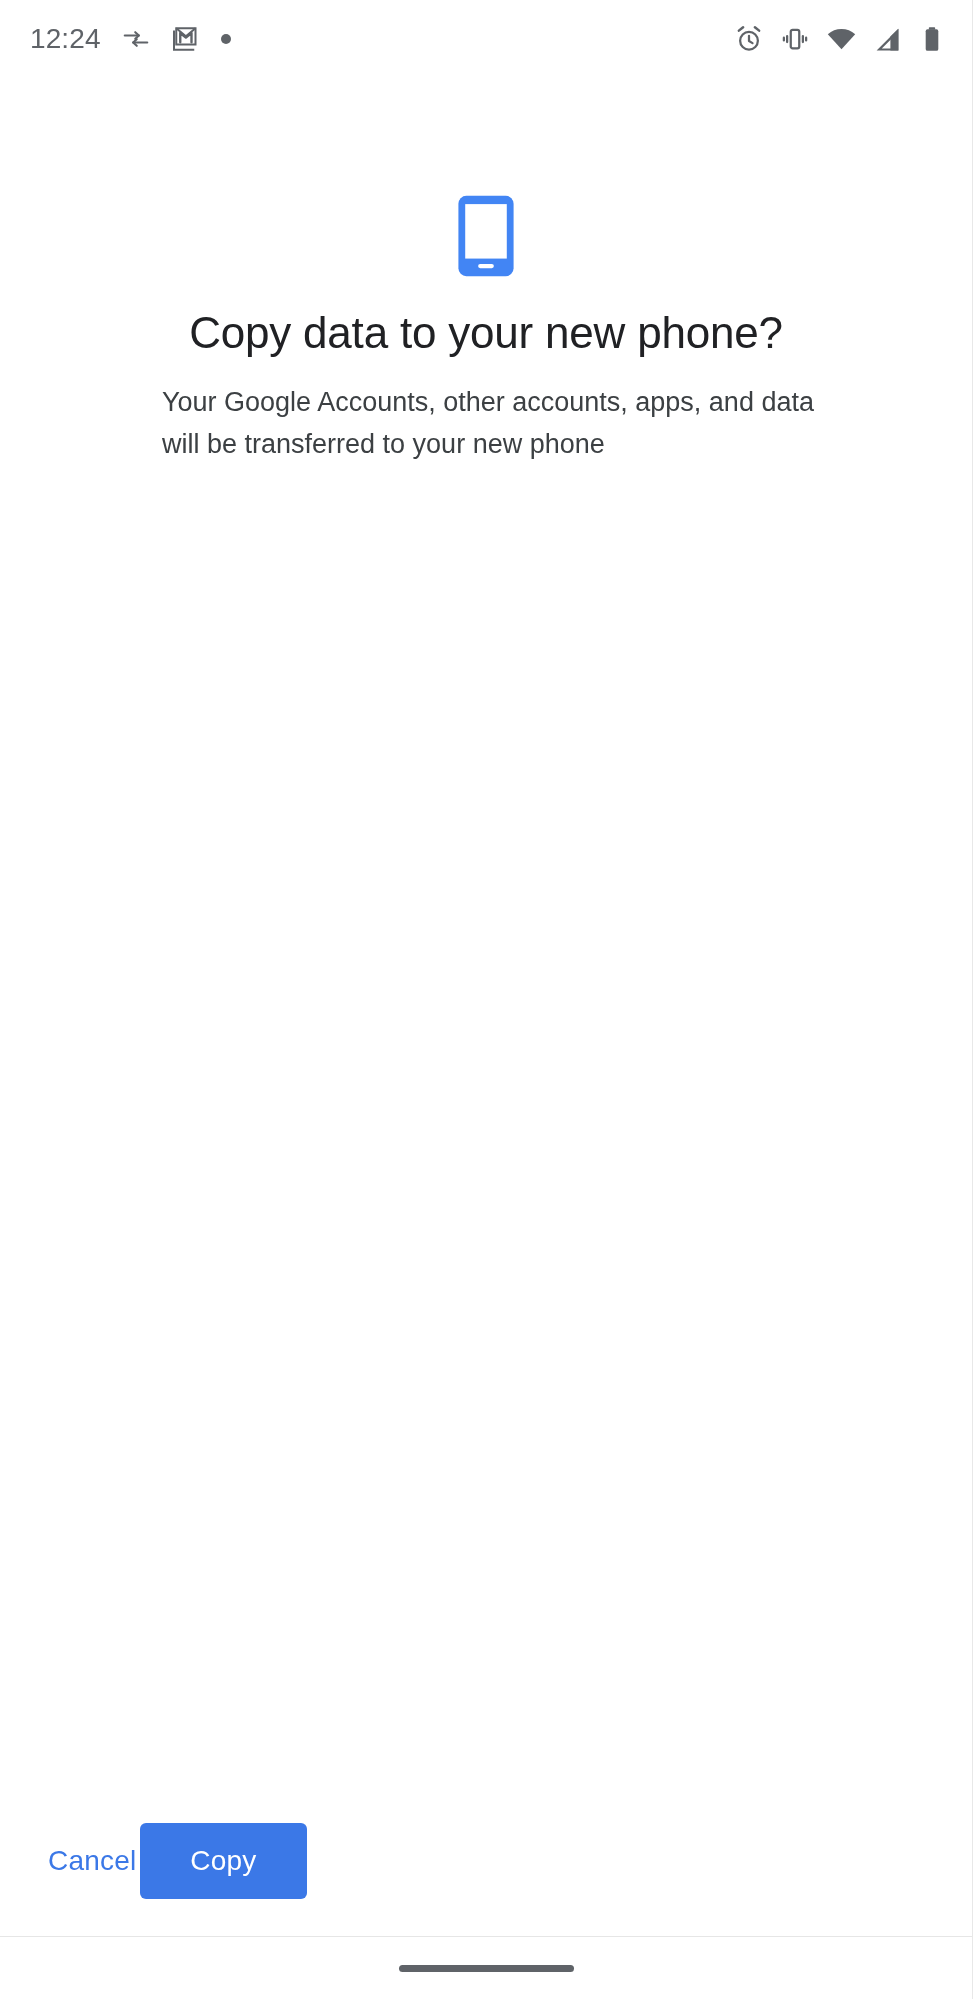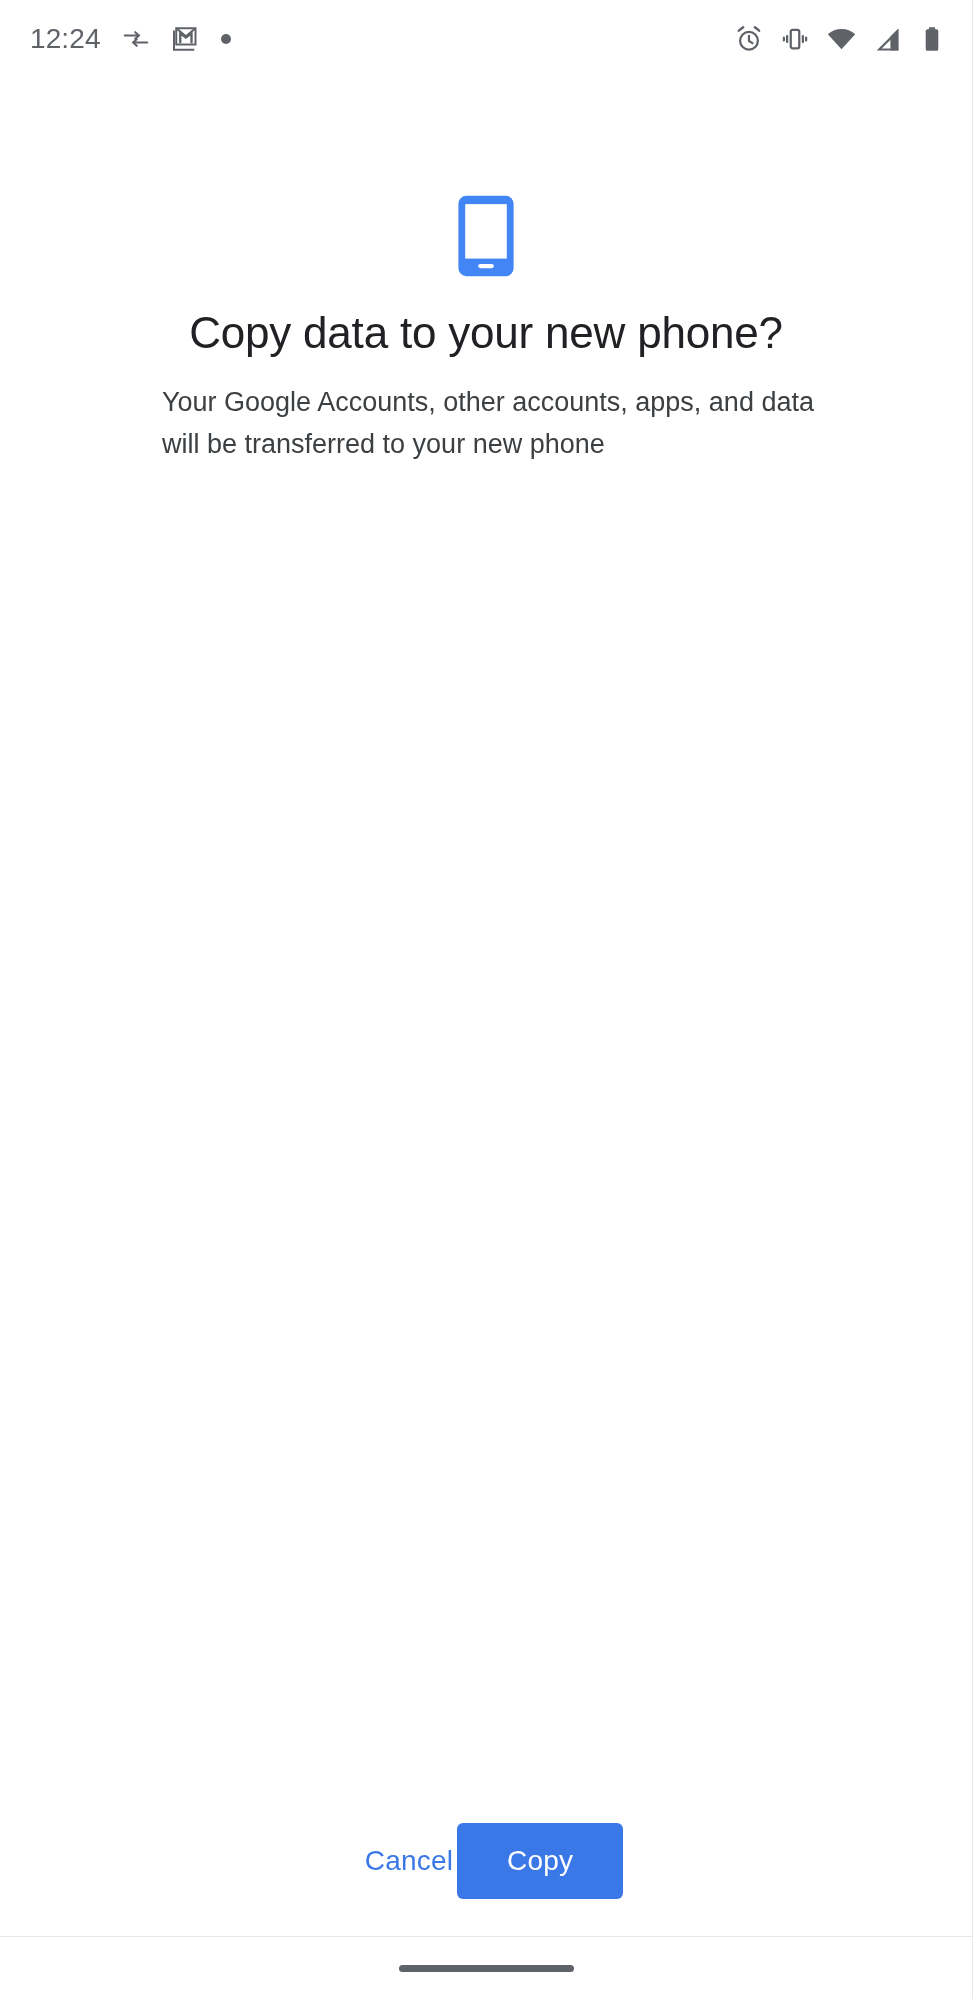--- a/index.html
+++ b/index.html
@@ -101,21 +101,21 @@
     text-align: left;
     line-height: 1.55;
     max-width: 660px;
   }
 
   
   #action-bar {
     flex: 0 0 auto;
     display: flex;
     align-items: center;
-    justify-content: center;
+    justify-content: flex-start;
     padding: 0 32px 0 44px;
     height: 150px;
     box-sizing: border-box;
   }
   #cancel-button {
     background: none;
     border: none;
     padding: 10px 4px;
     font-family: "Liberation Sans", sans-serif;
     font-size: 28px;

